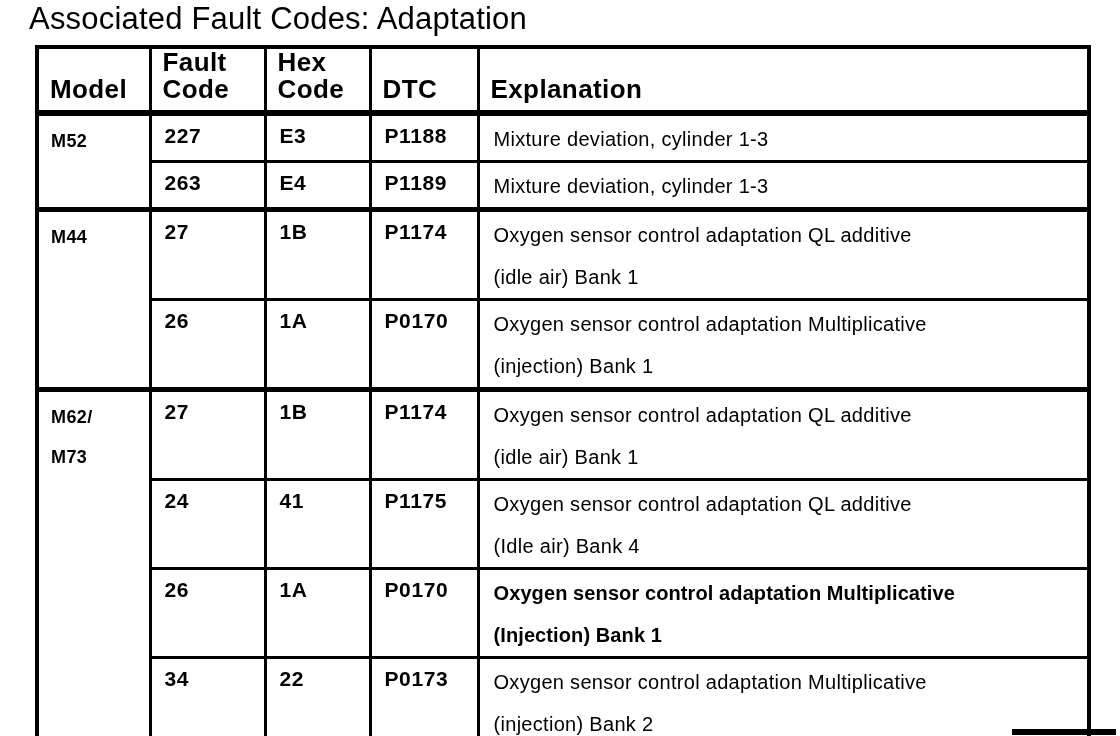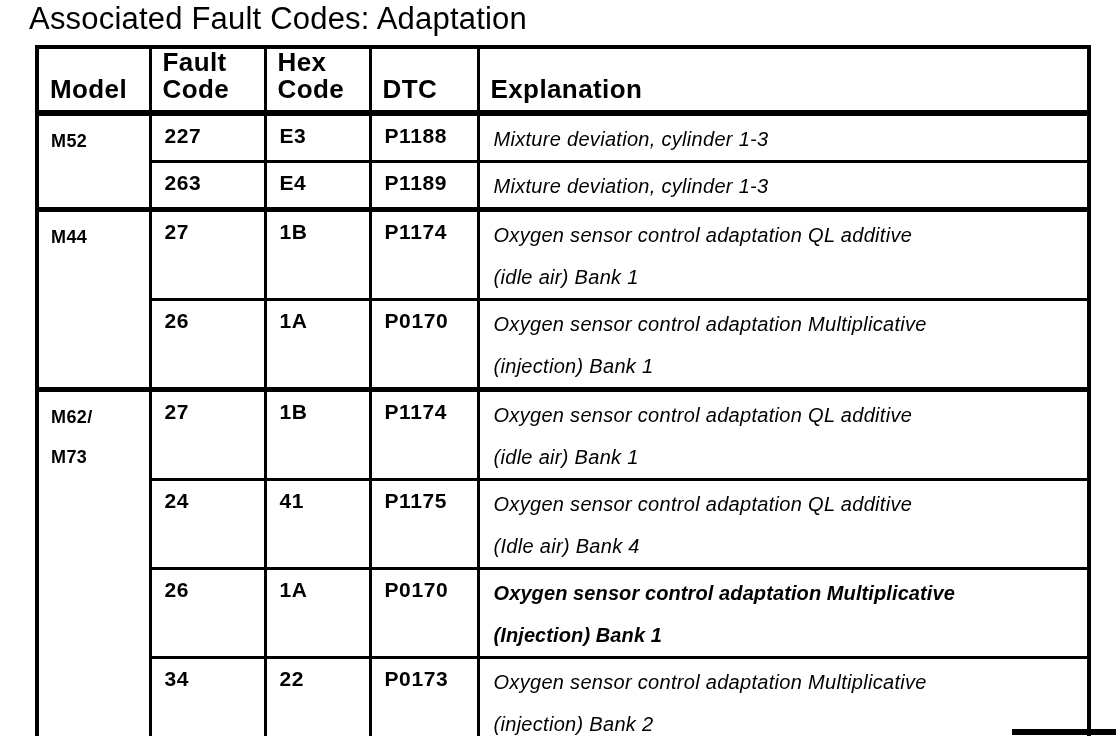--- a/index.html
+++ b/index.html
@@ -63,21 +63,20 @@
     letter-spacing: 0.6px;
     padding: 8px 4px 12px 13px;
     white-space: nowrap;
   }
   td.expl-cell {
     font-size: 20px;
     letter-spacing: 0.3px;
     line-height: 42px;
     padding: 2px 6px 0 14px;
     white-space: nowrap;
-    font-style: italic;
   }
   tr.heavy td.expl-cell { font-weight: bold; letter-spacing: 0.1px; }
   .scan-mark {
     position: absolute;
     left: 1012px;
     top: 729px;
     width: 104px;
     height: 6px;
     background: #000;
   }

